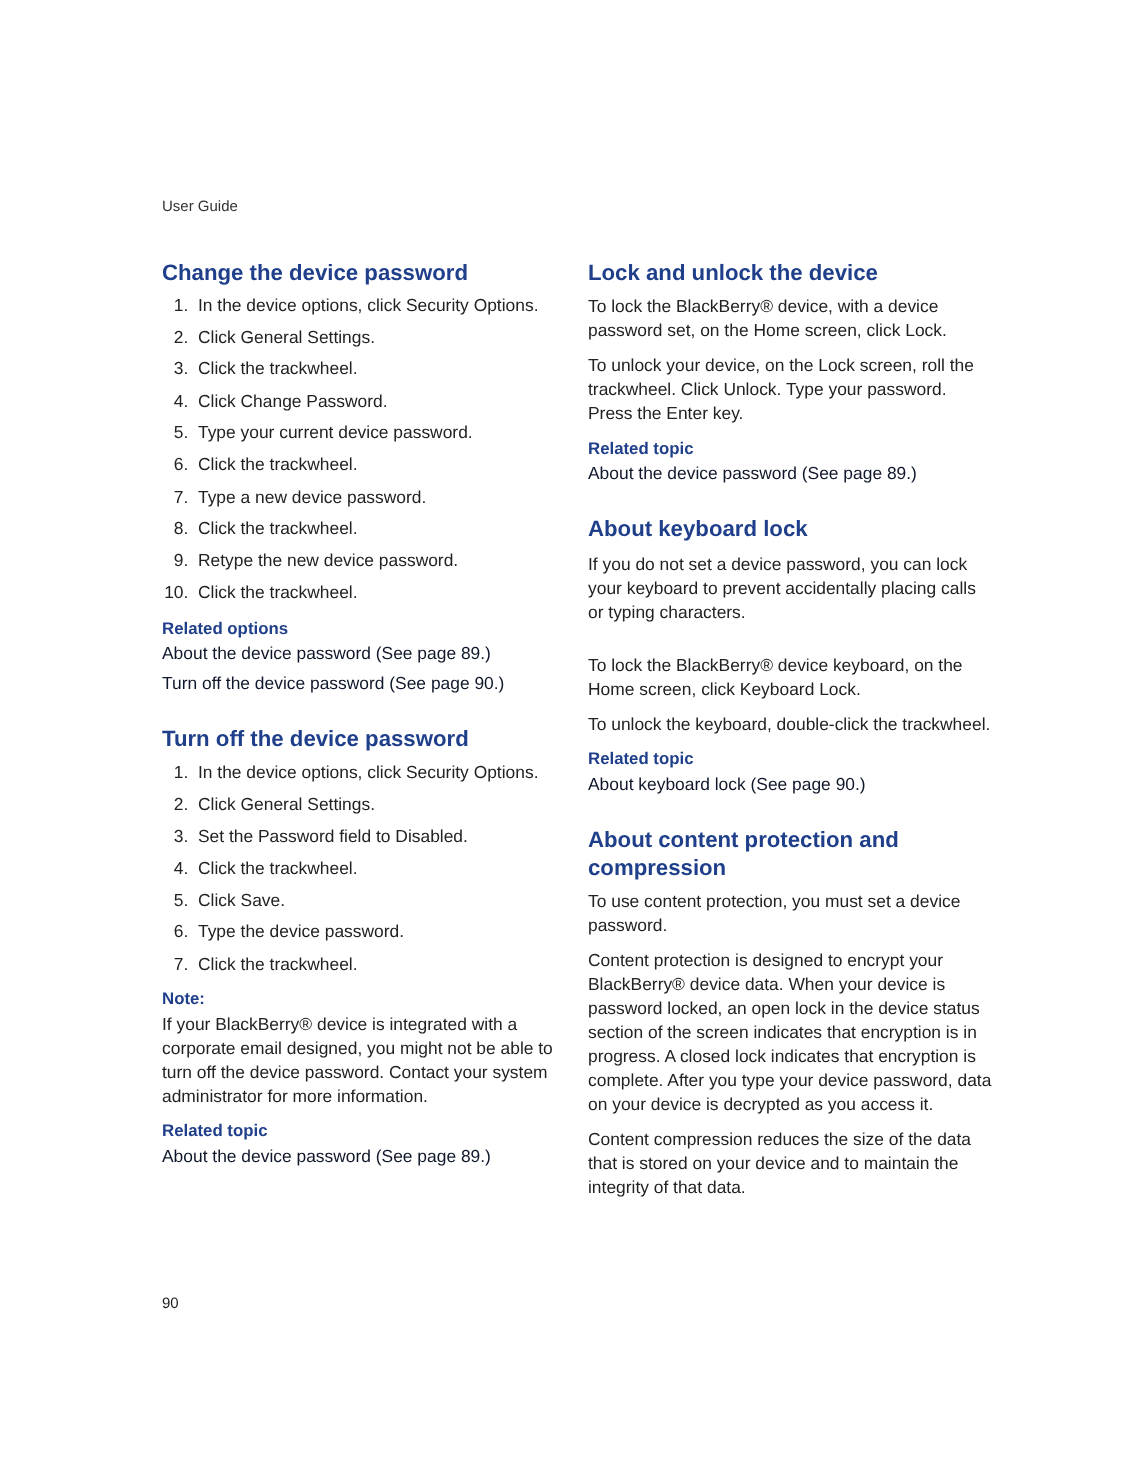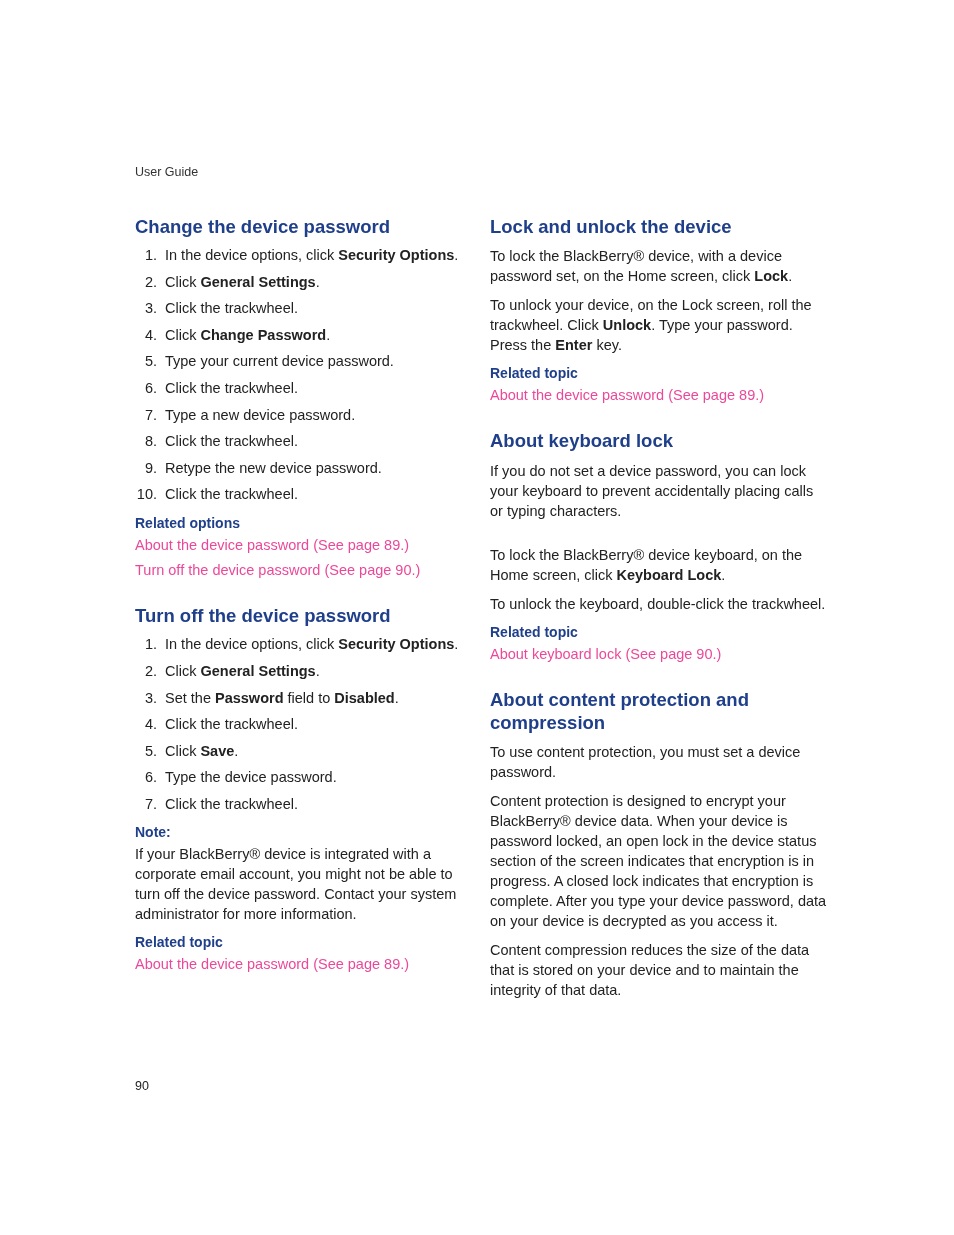--- a/index.html
+++ b/index.html
@@ -55,25 +55,25 @@
     margin: 0 4px 9px 0;
     line-height: 1.38;
   }
   .subhead {
     color: #1f3f8a;
     font-weight: 600;
     font-size: 14px;
     margin: 10px 0 4px 0;
   }
   .link {
-    color: #ec4899;
+    color: #0f172a;
     margin: 0 0 5px 0;
     line-height: 1.4;
   }
-  .bold { font-weight: 700; }
+  .bold { font-weight: 400; }
   .page-number {
     position: absolute;
     left: 135px;
     bottom: 142px;
     font-size: 12.5px;
   }
 </style>
 </head>
 <body>
 
@@ -110,21 +110,21 @@
         <ol>
             <li><span>In the device options, click </span><span class="bold">Security Options</span><span>.</span></li>
             <li><span>Click </span><span class="bold">General Settings</span><span>.</span></li>
             <li><span>Set the </span><span class="bold">Password</span><span> field to </span><span class="bold">Disabled</span><span>.</span></li>
             <li><span>Click the trackwheel.</span></li>
             <li><span>Click </span><span class="bold">Save</span><span>.</span></li>
             <li><span>Type the device password.</span></li>
             <li><span>Click the trackwheel.</span></li>
           </ol>
         <div class="subhead">Note:</div>
-        <p>If your BlackBerry® device is integrated with a corporate email account, you might not be able to turn off the device password. Contact your system administrator for more information.</p>
+        <p>If your BlackBerry® device is integrated with a corporate email designed, you might not be able to turn off the device password. Contact your system administrator for more information.</p>
         <div class="subhead">Related topic</div>
         <div>
             <div class="link">About the device password (See page 89.)</div>
           </div>
       </div>
 
     </div>
 
     <div class="col">
 

